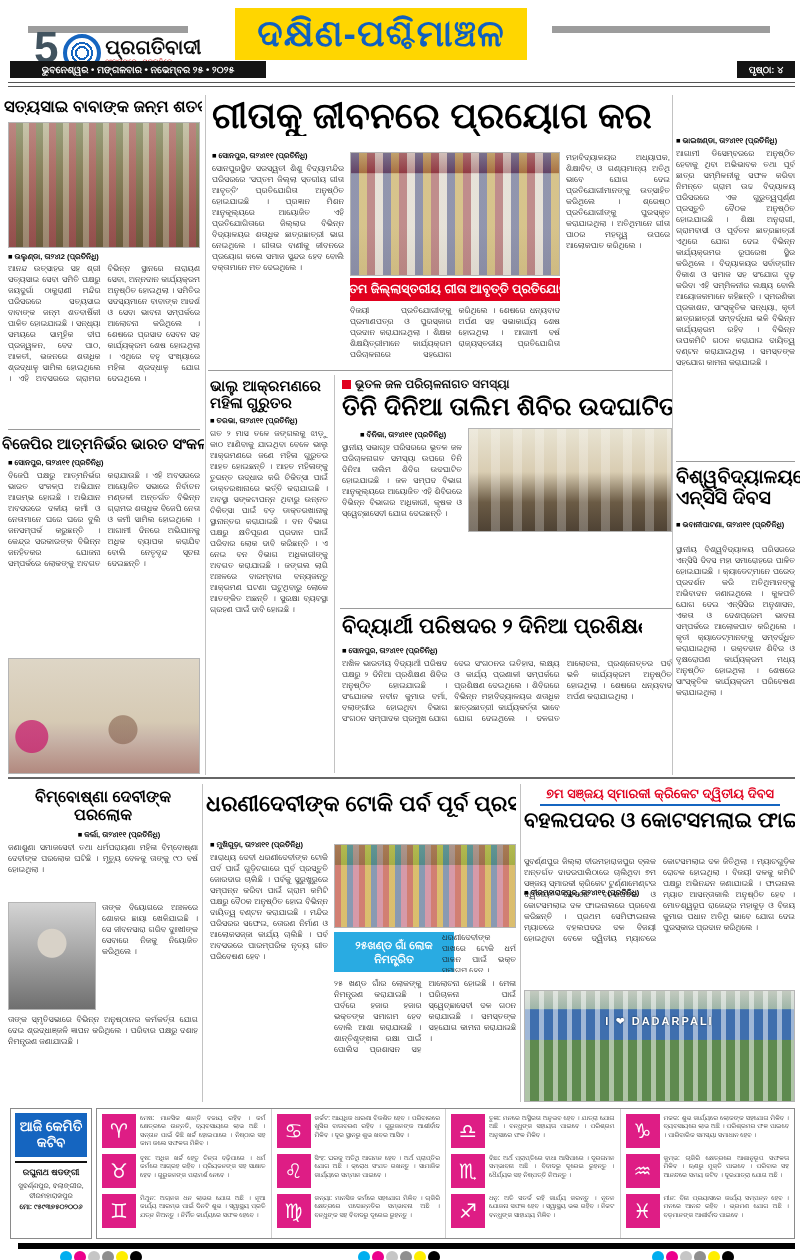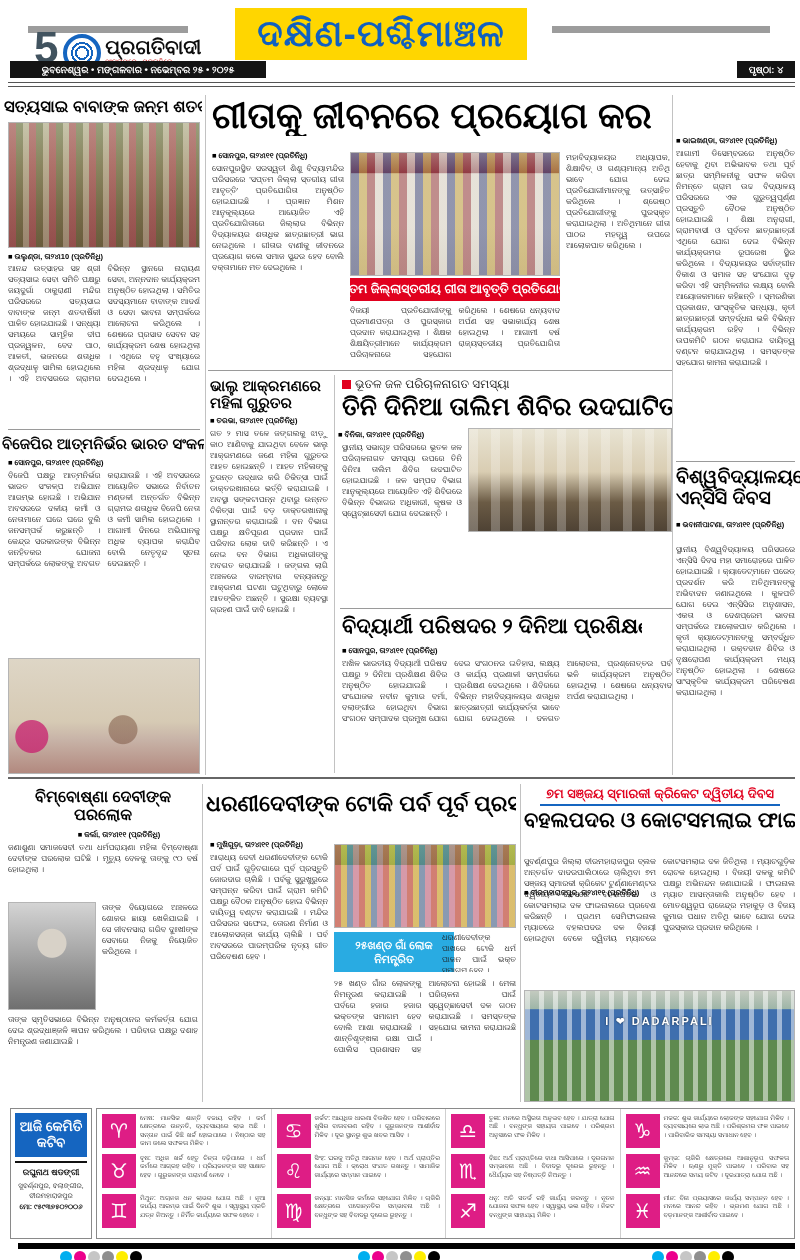--- a/index.html
+++ b/index.html
@@ -24,21 +24,21 @@
             display:flex;align-items:center;justify-content:center;white-space:nowrap;}
   .logo{display:flex;align-items:flex-start;gap:4px;}
   .logo-num{font-size:44px;font-weight:bold;color:#41535f;line-height:40px;}
   .logo-emblem{width:30px;height:30px;border-radius:50%;border:4px solid #1565c0;margin-top:6px;
                background:radial-gradient(circle,#fff 0 5px,#1565c0 5px 7px,#fff 7px 9px,#1565c0 9px 11px,#fff 11px);}
   .logo-name{font-size:20px;font-weight:bold;color:#0c0c0c;line-height:22px;margin-top:8px;white-space:nowrap;}
   .logo-tag{font-size:7px;color:#c40a0a;white-space:nowrap;}
   .logo-years{font-size:6px;color:#41535f;letter-spacing:1px;}
   .dbl-rule{border-top:1.5px solid #555;border-bottom:1px solid #555;height:3px;}
   
-  .kicker{display:flex;align-items:center;gap:4px;font-size:12px;font-weight:normal;color:#101010;text-align:right;}
+  .kicker{display:flex;align-items:center;gap:4px;font-size:12px;font-weight:bold;color:#101010;text-align:right;}
   .kicker-sq{width:9px;height:9px;background:#e1001e;flex:0 0 9px;}
   .red-caption{background:#e1001e;color:#fff;font-weight:bold;font-size:12.5px;
                display:flex;align-items:center;justify-content:center;white-space:nowrap;overflow:hidden;}
   .badge-blue{background:#29abe2;color:#fff;font-weight:bold;font-size:11px;line-height:14px;
               display:flex;align-items:center;justify-content:center;text-align:center;padding:4px;box-sizing:border-box;}
   .kicker-red-u{color:#e1001e;font-size:13px;font-weight:bold;text-align:center;
                 border-bottom:2.5px solid #1565c0;padding-bottom:2px;white-space:nowrap;overflow:hidden;}
   
   .ph-crowd{background:
      repeating-linear-gradient(90deg,rgba(190,60,100,.38) 0 7px,rgba(70,100,60,.28) 7px 14px,rgba(225,225,215,.33) 14px 20px),
@@ -117,21 +117,21 @@
     <span>ପୃଷ୍ଠା: ୪</span>
   </div>
   <div class="abs dbl-rule" style="left:8px;top:82px;width:787px;"></div>
 
   <div class="abs vrule" style="left:205px;top:95px;height:680px;"></div>
   <div class="abs vrule" style="left:672px;top:95px;height:680px;"></div>
   <div class="abs vrule" style="left:334px;top:375px;height:398px;"></div>
 
   <div class="abs h-head center nowrap" style="left:4px;top:97px;width:198px;font-size:16.5px;">ସତ୍ୟସାଇ ବାବାଙ୍କ ଜନ୍ମ ଶତବାର୍ଷିକୀ</div>
   <div class="abs photo ph-crowd" style="left:8px;top:122px;width:192px;height:126px;"></div>
-  <div class="abs byline" style="left:8px;top:252px;width:192px;">■ ଉଲୁଣ୍ଡା, ତା୨୪ା10 (ପ୍ରତିନିଧି)</div>
+  <div class="abs byline" style="left:8px;top:252px;width:192px;">■ ଉଲୁଣ୍ଡା, ତା୨୪ା2 (ପ୍ରତିନିଧି)</div>
   <div class="abs body-txt cols2" style="left:8px;top:263px;width:192px;height:162px;">ଆନନ୍ଦ ଉତ୍ସାହର ସହ ଶ୍ରୀ ସତ୍ୟସାଇ ସେବା ସମିତି ପକ୍ଷରୁ ଜୟଦୁର୍ଗା ଠାକୁରାଣୀ ମନ୍ଦିର ପରିସରରେ ସତ୍ୟସାଇ ବାବାଙ୍କ ଜନ୍ମ ଶତବାର୍ଷିକୀ ପାଳିତ ହୋଇଯାଇଛି । ସନ୍ଧ୍ୟା ସମୟରେ ସାମୂହିକ ଦୀପ ପ୍ରଜ୍ୱଳନ, ବେଦ ପାଠ, ଆଳତୀ, ଭଜନରେ ଶତାଧିକ ଶ୍ରଦ୍ଧାଳୁ ସାମିଲ ହୋଇଥିଲେ । ଏହି ଅବସରରେ ଗ୍ରାମର ବିଭିନ୍ନ ସ୍ଥାନରେ ନାରାୟଣ ସେବା, ଅନ୍ନଦାନ କାର୍ଯ୍ୟକ୍ରମ ଅନୁଷ୍ଠିତ ହୋଇଥିଲା । ସମିତିର ସଦସ୍ୟମାନେ ବାବାଙ୍କ ଆଦର୍ଶ ଓ ସେବା ଭାବନା ସମ୍ପର୍କରେ ଆଲୋଚନା କରିଥିଲେ । ଶେଷରେ ପ୍ରସାଦ ସେବନ ସହ କାର୍ଯ୍ୟକ୍ରମ ଶେଷ ହୋଇଥିଲା । ଏଥିରେ ବହୁ ସଂଖ୍ୟାରେ ମହିଳା ଶ୍ରଦ୍ଧାଳୁ ଯୋଗ ଦେଇଥିଲେ ।</div>
   <div class="abs hrule" style="left:8px;top:429px;width:192px;"></div>
 
   <div class="abs h-head center nowrap" style="left:2px;top:436px;width:202px;font-size:15px;">ବିଜେପିର ଆତ୍ମନିର୍ଭର ଭାରତ ସଂକଳ୍ପ ଅଭିଯାନ</div>
   <div class="abs byline" style="left:8px;top:458px;width:192px;">■ ସୋନପୁର, ତା୨୪ା୧୧ (ପ୍ରତିନିଧି)</div>
   <div class="abs body-txt cols2" style="left:8px;top:470px;width:192px;height:184px;">ବିଜେପି ପକ୍ଷରୁ ଆତ୍ମନିର୍ଭର ଭାରତ ସଂକଳ୍ପ ଅଭିଯାନ ଆରମ୍ଭ ହୋଇଛି । ଅଭିଯାନ ଅବସରରେ ଦଳୀୟ କର୍ମୀ ଓ ନେତାମାନେ ଘରେ ଘରେ ବୁଲି ଜନସମ୍ପର୍କ କରୁଛନ୍ତି । କେନ୍ଦ୍ର ସରକାରଙ୍କ ବିଭିନ୍ନ ଜନହିତକର ଯୋଜନା ସମ୍ପର୍କରେ ଲୋକଙ୍କୁ ଅବଗତ କରାଯାଉଛି । ଏହି ଅବସରରେ ଆୟୋଜିତ ସଭାରେ ନିର୍ବାଚନ ମଣ୍ଡଳୀ ଅନ୍ତର୍ଗତ ବିଭିନ୍ନ ଗ୍ରାମର ଶତାଧିକ ବିଜେପି ନେତା ଓ କର୍ମୀ ସାମିଲ ହୋଇଥିଲେ । ଆଗାମୀ ଦିନରେ ଅଭିଯାନକୁ ଅଧିକ ବ୍ୟାପକ କରାଯିବ ବୋଲି ନେତୃବୃନ୍ଦ ସୂଚନା ଦେଇଛନ୍ତି ।</div>
   <div class="abs photo ph-table4" style="left:8px;top:658px;width:192px;height:116px;"></div>
 
   <div class="abs h-head nowrap" style="left:212px;top:96px;width:458px;font-size:36px;">ଗୀତାକୁ ଜୀବନରେ ପ୍ରୟୋଗ କର</div>
   <div class="abs byline" style="left:212px;top:151px;width:132px;">■ ସୋନପୁର, ତା୨୪ା୧୧ (ପ୍ରତିନିଧି)</div>
@@ -144,21 +144,21 @@
 
   <div class="abs h-head" style="left:210px;top:378px;width:118px;font-size:15px;">ଭାଲୁ ଆକ୍ରମଣରେ ମହିଳା ଗୁରୁତର</div>
   <div class="abs byline" style="left:210px;top:416px;width:118px;">■ ତରଭା, ତା୨୪ା୧୧ (ପ୍ରତିନିଧି)</div>
   <div class="abs body-txt" style="left:210px;top:428px;width:118px;height:344px;">ଗତ ୨ ମାସ ତଳେ ଜଙ୍ଗଲକୁ ଝାଡ଼ୁ କାଠ ଆଣିବାକୁ ଯାଇଥିବା ବେଳେ ଭାଲୁ ଆକ୍ରମଣରେ ଜଣେ ମହିଳା ଗୁରୁତର ଆହତ ହୋଇଛନ୍ତି । ଆହତ ମହିଳାଙ୍କୁ ତୁରନ୍ତ ଉଦ୍ଧାର କରି ଚିକିତ୍ସା ପାଇଁ ଡାକ୍ତରଖାନାରେ ଭର୍ତ୍ତି କରାଯାଇଛି । ଅବସ୍ଥା ସଙ୍କଟାପନ୍ନ ଥିବାରୁ ଉନ୍ନତ ଚିକିତ୍ସା ପାଇଁ ବଡ଼ ଡାକ୍ତରଖାନାକୁ ସ୍ଥାନାନ୍ତର କରାଯାଇଛି । ବନ ବିଭାଗ ପକ୍ଷରୁ କ୍ଷତିପୂରଣ ପ୍ରଦାନ ପାଇଁ ପରିବାର ଲୋକ ଦାବି କରିଛନ୍ତି । ଏ ନେଇ ବନ ବିଭାଗ ଅଧିକାରୀଙ୍କୁ ଅବଗତ କରାଯାଇଛି । ଜଙ୍ଗଲ ଲାଗି ଅଞ୍ଚଳରେ ବାରମ୍ବାର ବନ୍ୟଜନ୍ତୁ ଆକ୍ରମଣ ଘଟଣା ଘଟୁଥିବାରୁ ଲୋକେ ଆତଙ୍କିତ ଅଛନ୍ତି । ସୁରକ୍ଷା ବ୍ୟବସ୍ଥା ଗ୍ରହଣ ପାଇଁ ଦାବି ହୋଇଛି ।</div>
 
   <div class="abs kicker" style="left:342px;top:377px;width:328px;">
     <span class="kicker-sq"></span>
     <span>ଭୂତଳ ଜଳ ପରିଚାଳନାଗତ ସମସ୍ୟା</span>
   </div>
   <div class="abs h-head nowrap" style="left:342px;top:392px;width:330px;font-size:25px;">ତିନି ଦିନିଆ ତାଲିମ ଶିବିର ଉଦଘାଟିତ</div>
-  <div class="abs byline" style="left:338px;top:430px;width:120px;">■ ବିନିକା, ତା୨୪ା୧୧ (ପ୍ରତିନିଧି)</div>
+  <div class="abs byline" style="left:360px;top:430px;width:120px;">■ ବିନିକା, ତା୨୪ା୧୧ (ପ୍ରତିନିଧି)</div>
   <div class="abs body-txt" style="left:342px;top:442px;width:120px;height:162px;">ସ୍ଥାନୀୟ ସଭାଗୃହ ପରିସରରେ ଭୂତଳ ଜଳ ପରିଚାଳନାଗତ ସମସ୍ୟା ଉପରେ ତିନି ଦିନିଆ ତାଲିମ ଶିବିର ଉଦଘାଟିତ ହୋଇଯାଇଛି । ଜଳ ସମ୍ପଦ ବିଭାଗ ଆନୁକୂଲ୍ୟରେ ଆୟୋଜିତ ଏହି ଶିବିରରେ ବିଭିନ୍ନ ବିଭାଗର ଅଧିକାରୀ, କୃଷକ ଓ ସ୍ୱେଚ୍ଛାସେବୀ ଯୋଗ ଦେଇଛନ୍ତି ।</div>
   <div class="abs photo ph-meeting" style="left:468px;top:428px;width:204px;height:104px;"></div>
   <div class="abs hrule" style="left:340px;top:608px;width:332px;"></div>
 
   <div class="abs h-head nowrap" style="left:342px;top:614px;width:300px;font-size:21px;">ବିଦ୍ୟାର୍ଥୀ ପରିଷଦର ୨ ଦିନିଆ ପ୍ରଶିକ୍ଷଣ</div>
   <div class="abs byline" style="left:342px;top:646px;width:160px;">■ ସୋନପୁର, ତା୨୪ା୧୧ (ପ୍ରତିନିଧି)</div>
   <div class="abs body-txt cols3" style="left:342px;top:658px;width:330px;height:114px;">ଅଖିଳ ଭାରତୀୟ ବିଦ୍ୟାର୍ଥୀ ପରିଷଦ ପକ୍ଷରୁ ୨ ଦିନିଆ ପ୍ରଶିକ୍ଷଣ ଶିବିର ଅନୁଷ୍ଠିତ ହୋଇଯାଇଛି । ସଂଯୋଜକ ନବୀନ କୁମାର ବର୍ମା, ବଲାଙ୍ଗୀର ହୋଇଥିବା ବିଭାଗ ସଂଗଠନ ସମ୍ପାଦକ ପ୍ରମୁଖ ଯୋଗ ଦେଇ ସଂଗଠନର ଇତିହାସ, ଲକ୍ଷ୍ୟ ଓ କାର୍ଯ୍ୟ ପ୍ରଣାଳୀ ସମ୍ପର୍କରେ ପ୍ରଶିକ୍ଷଣ ଦେଇଥିଲେ । ଶିବିରରେ ବିଭିନ୍ନ ମହାବିଦ୍ୟାଳୟର ଶତାଧିକ ଛାତ୍ରଛାତ୍ରୀ କାର୍ଯ୍ୟକର୍ତ୍ତା ଭାବେ ଯୋଗ ଦେଇଥିଲେ । ଦଳଗତ ଆଲୋଚନା, ପ୍ରଶ୍ନୋତ୍ତର ପର୍ବ ଭଳି କାର୍ଯ୍ୟକ୍ରମ ଅନୁଷ୍ଠିତ ହୋଇଥିଲା । ଶେଷରେ ଧନ୍ୟବାଦ ଅର୍ପଣ କରାଯାଇଥିଲା ।</div>
 
   <div class="abs byline" style="left:676px;top:136px;width:119px;">■ ଭାଇଖଣ୍ଡା, ତା୨୪ା୧୧ (ପ୍ରତିନିଧି)</div>
   <div class="abs body-txt" style="left:676px;top:148px;width:119px;height:310px;">ଆଗାମୀ ଡିସେମ୍ବରରେ ଅନୁଷ୍ଠିତ ହେବାକୁ ଥିବା ଅଭିଭାବକ ତଥା ପୂର୍ବ ଛାତ୍ର ସମ୍ମିଳନୀକୁ ସଫଳ କରିବା ନିମନ୍ତେ ଗ୍ରାମ ଉଚ୍ଚ ବିଦ୍ୟାଳୟ ପରିସରରେ ଏକ ଗୁରୁତ୍ୱପୂର୍ଣ୍ଣ ପ୍ରସ୍ତୁତି ବୈଠକ ଅନୁଷ୍ଠିତ ହୋଇଯାଇଛି । ଶିକ୍ଷା ଅନୁରାଗୀ, ଗ୍ରାମବାସୀ ଓ ପୂର୍ବତନ ଛାତ୍ରଛାତ୍ରୀ ଏଥିରେ ଯୋଗ ଦେଇ ବିଭିନ୍ନ କାର୍ଯ୍ୟକ୍ରମର ରୂପରେଖ ସ୍ଥିର କରିଥିଲେ । ବିଦ୍ୟାଳୟର ସର୍ବାଙ୍ଗୀନ ବିକାଶ ଓ ସମାଜ ସହ ସଂଯୋଗ ଦୃଢ଼ କରିବା ଏହି ସମ୍ମିଳନୀର ଲକ୍ଷ୍ୟ ବୋଲି ଆୟୋଜକମାନେ କହିଛନ୍ତି । ସ୍ମରଣିକା ପ୍ରକାଶନ, ସାଂସ୍କୃତିକ ସନ୍ଧ୍ୟା, କୃତୀ ଛାତ୍ରଛାତ୍ରୀ ସମ୍ବର୍ଦ୍ଧନା ଭଳି ବିଭିନ୍ନ କାର୍ଯ୍ୟକ୍ରମ ରହିବ । ବିଭିନ୍ନ ଉପକମିଟି ଗଠନ କରାଯାଇ ଦାୟିତ୍ୱ ବଣ୍ଟନ କରାଯାଇଥିଲା । ସମସ୍ତଙ୍କ ସହଯୋଗ କାମନା କରାଯାଇଛି ।</div>

